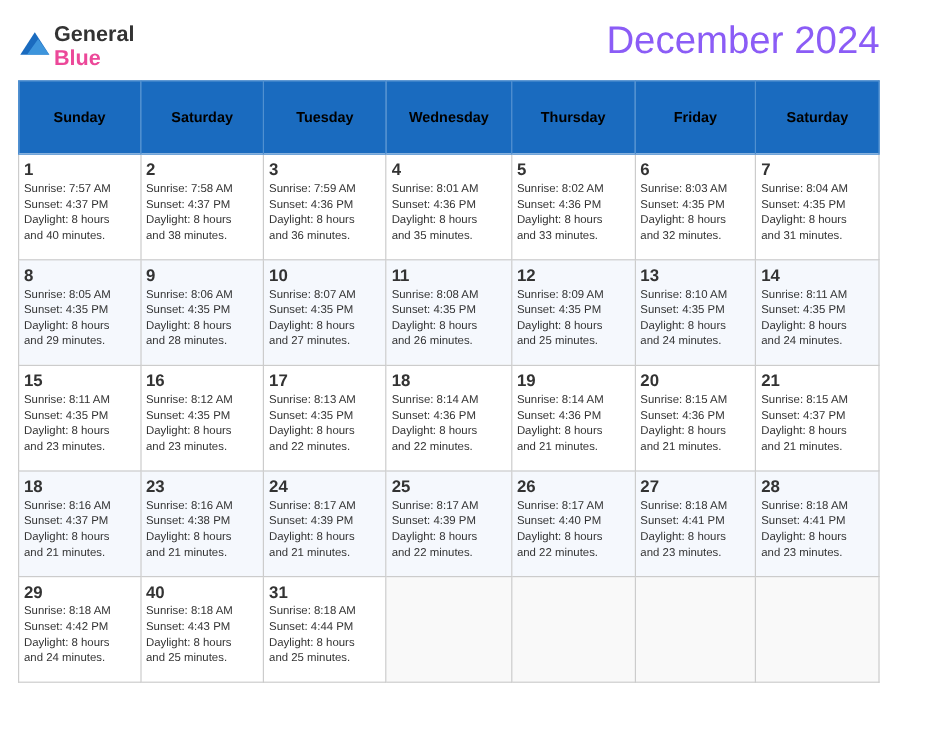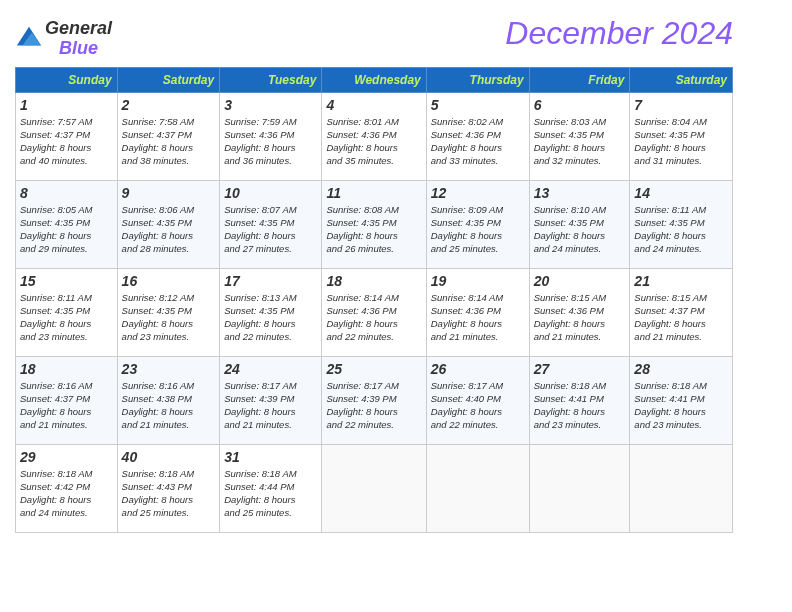--- a/index.html
+++ b/index.html
@@ -6,40 +6,39 @@
     body {
       font-family: Arial, sans-serif;
       background: #fff;
       width: 792px;
       height: 612px;
       overflow: hidden;
     }
     .container {
       width: 748px;
       padding: 15px 15px 10px 15px;
-      font-style: italic;
     }
     .header {
       display: flex;
       justify-content: space-between;
       align-items: flex-start;
       margin-bottom: 8px;
     }
     .logo {
       display: flex;
       align-items: center;
       margin-top: 4px;
     }
     .logo-text {
       font-size: 18px;
       font-weight: bold;
       color: #333;
       line-height: 1.1;
     }
-    .logo-blue { color: #8b5cf6; text-align: center; }
+    .logo-blue { color: #ec4899; }
     .logo-icon {
       width: 28px;
       height: 28px;
       margin-right: 2px;
     }
     .title-block {
       text-align: right;
     }
     .month-title {
       font-size: 32px;
@@ -50,23 +49,23 @@
       font-size: 14px;
       color: #555;
     }
     .calendar {
       width: 100%;
       border-collapse: collapse;
       font-size: 10px;
     }
     .calendar th {
       background: #1a6bbf;
-      color: #bef264;
-      text-align: right;
-      padding: 5px 5px;
+      color: #000000;
+      text-align: center;
+      padding: 23px 5px;
       font-size: 12px;
       font-weight: bold;
       border: 1px solid #5090d0;
     }
     .calendar td {
       border: 1px solid #ccc;
       vertical-align: top;
       padding: 4px 4px;
       width: 108px;
       height: 88px;

